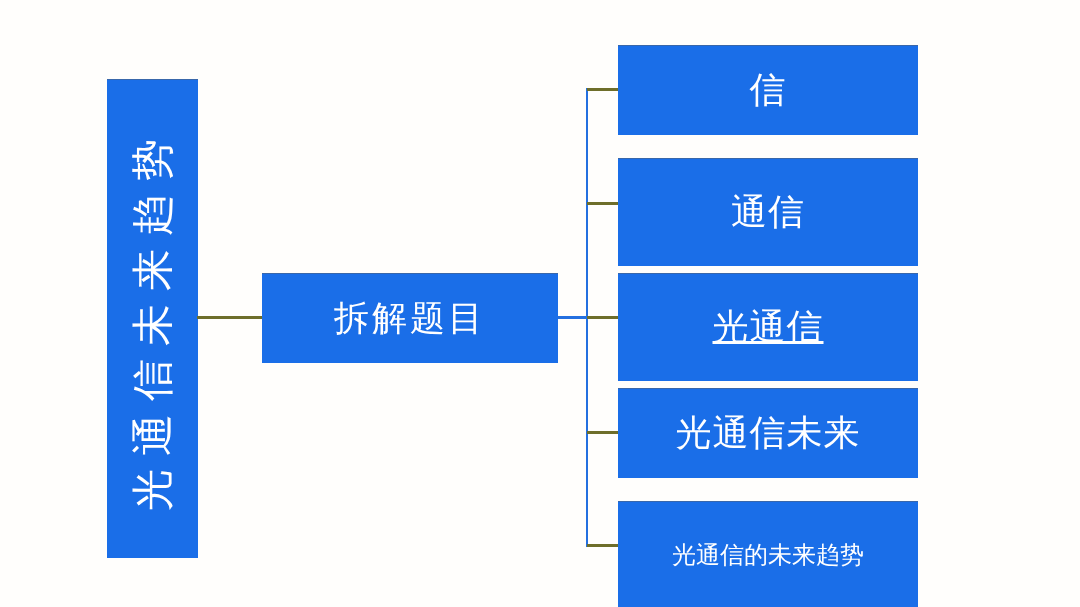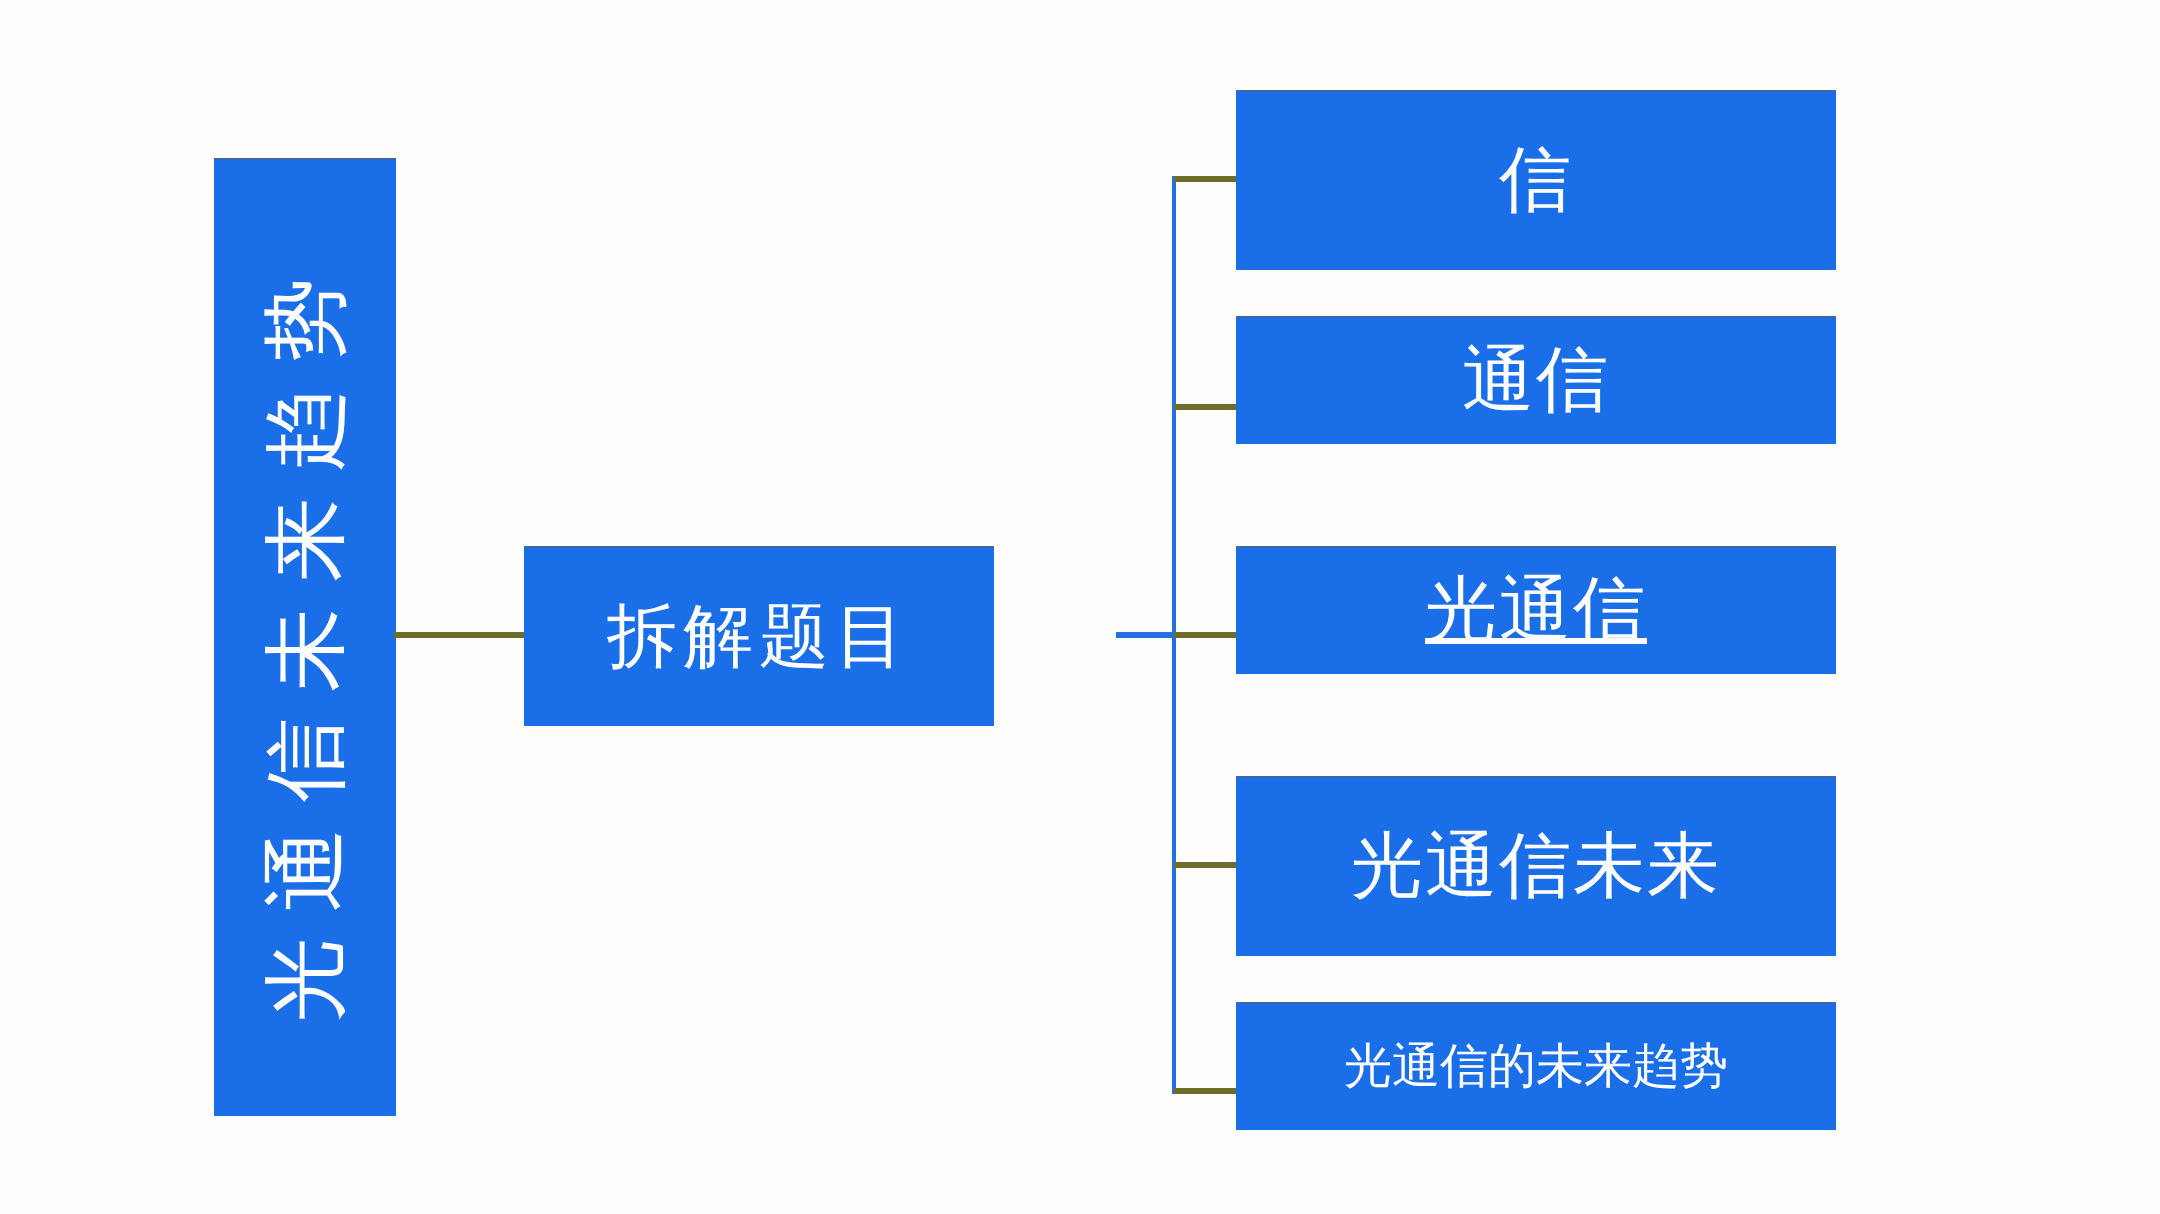--- a/index.html
+++ b/index.html
@@ -17,23 +17,23 @@
   }
   
   .root-box{left:107px;top:79px;width:91px;height:479px;}
   .root-label{
     position:absolute;left:-194px;top:194px;width:479px;height:91px;
     display:flex;align-items:center;justify-content:center;
     transform:rotate(-90deg);
     font-size:42px;letter-spacing:13px;white-space:nowrap;
   }
   
-  .mid-box{left:262px;top:273px;width:235px;height:90px;font-size:35px;letter-spacing:3px;}
+  .mid-box{left:262px;top:273px;width:296px;height:90px;font-size:35px;letter-spacing:3px;}
   
-  .child-box{left:618px;width:300px;height:64px;font-size:36px;letter-spacing:1px;}
+  .child-box{left:618px;width:300px;height:108px;font-size:36px;letter-spacing:1px;}
   .child-0{top:45px;height:90px;}
   .child-1{top:158px;}
   .child-2{top:273px;text-decoration:underline;}
   .child-3{top:388px;height:90px;}
   .child-4{top:501px;font-size:24px;letter-spacing:0;}
   
   .line{position:absolute;}
   .olive{background:var(--branch-line,#6e6e2a);}
   .blue{background:var(--trunk-line,#2470e0);}
   .line-root-mid{left:197px;top:316px;width:65px;height:3px;}

